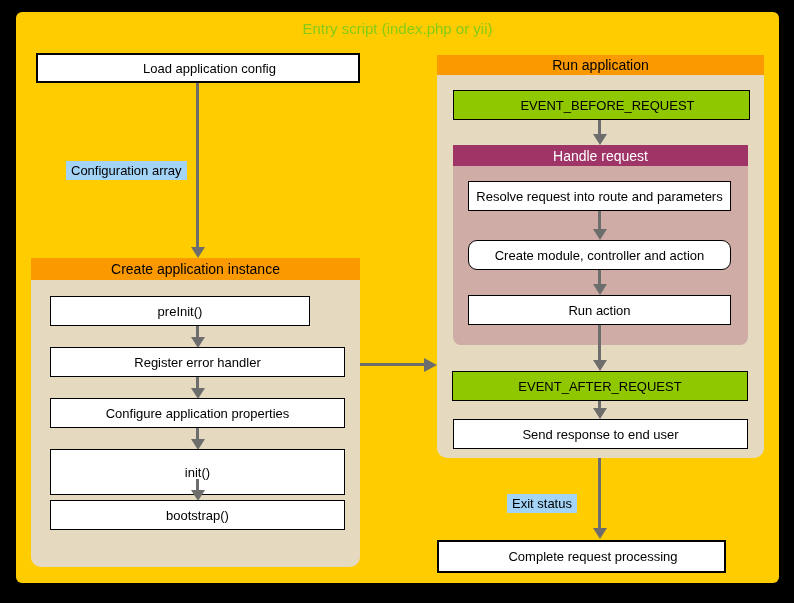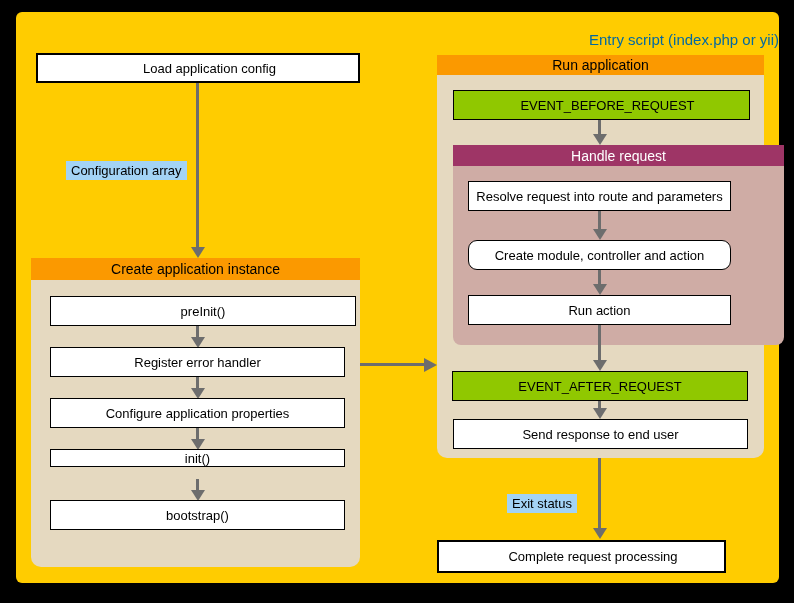--- a/index.html
+++ b/index.html
@@ -5,37 +5,37 @@
   html,body{margin:0;padding:0;background:#000;}
   #root{
     position:relative;width:794px;height:603px;background:var(--page-black,#000);
     font-family:"Liberation Sans",sans-serif;color:#000;overflow:hidden;
   }
   .canvas{
     position:absolute;left:16px;top:12px;width:763px;height:571px;
     background:var(--canvas-yellow,#FFCC00);border-radius:6px;
   }
   .title{
-    position:absolute;left:16px;top:20px;width:763px;text-align:right;
-    font-size:15px;color:#0369a1;margin-top:11px;
+    position:absolute;left:16px;top:20px;width:763px;text-align:center;
+    font-size:15px;color:#84cc16;
   }
   .wbox{
     position:absolute;background:#fff;border:1.5px solid #000;
     display:flex;align-items:center;justify-content:center;
     font-size:13px;text-align:center;box-sizing:border-box;
   }
   .wbox.outer{border-width:2px;padding-left:23px;}
   .group{position:absolute;background:var(--group-tan,#E5D9C0);border-radius:0 0 10px 10px;}
   .group-header{
     position:absolute;left:0;top:0;width:100%;
     background:var(--header-orange,#FB9900);
     display:flex;align-items:center;justify-content:center;
     font-size:14px;color:#000;
   }
-  .handle{position:absolute;background:var(--handle-body,#CFACA5);border-radius:0 0 8px 8px;padding-left:36px;}
+  .handle{position:absolute;background:var(--handle-body,#CFACA5);border-radius:0 0 8px 8px;}
   .handle-header{
     position:absolute;left:0;top:0;width:100%;height:21px;
     background:var(--handle-header,#9E3566);color:#fff;
     display:flex;align-items:center;justify-content:center;font-size:14px;
   }
   .event{
     position:absolute;background:var(--event-green,#90C800);border:1.5px solid #000;
     display:flex;align-items:center;justify-content:center;
     font-size:13px;box-sizing:border-box;
   }
@@ -61,33 +61,33 @@
   <div class="wbox outer" style="left:36px;top:53px;width:324px;height:30px;">Load application config</div>
 
   <div class="vline" style="left:196px;top:83px;height:164px;"></div>
   <div class="vhead" style="left:191px;top:247px;"></div>
 
   <div class="note" style="left:66px;top:161px;">Configuration array</div>
 
   <div class="group" style="left:31px;top:258px;width:329px;height:309px;">
     <div class="group-header" style="height:22px;">Create application instance</div>
 
-    <div class="wbox" style="left:19px;top:38px;width:306px;height:30px;">preInit()</div>
+    <div class="wbox" style="left:19px;top:38px;width:260px;height:30px;">preInit()</div>
     <div class="vline" style="left:165px;top:68px;height:11px;"></div>
     <div class="vhead" style="left:160px;top:79px;"></div>
 
     <div class="wbox" style="left:19px;top:89px;width:295px;height:30px;">Register error handler</div>
     <div class="vline" style="left:165px;top:119px;height:11px;"></div>
     <div class="vhead" style="left:160px;top:130px;"></div>
 
     <div class="wbox" style="left:19px;top:140px;width:295px;height:30px;">Configure application properties</div>
     <div class="vline" style="left:165px;top:170px;height:11px;"></div>
     <div class="vhead" style="left:160px;top:181px;"></div>
 
-    <div class="wbox" style="left:19px;top:191px;width:295px;height:18px;">init()</div>
+    <div class="wbox" style="left:19px;top:191px;width:295px;height:46px;">init()</div>
     <div class="vline" style="left:165px;top:221px;height:11px;"></div>
     <div class="vhead" style="left:160px;top:232px;"></div>
 
     <div class="wbox" style="left:19px;top:242px;width:295px;height:30px;">bootstrap()</div>
   </div>
 
   <div class="hline" style="left:360px;top:363px;width:64px;"></div>
   <div class="hhead" style="left:424px;top:358px;"></div>
 
   <div class="group" style="left:437px;top:55px;width:327px;height:403px;">

